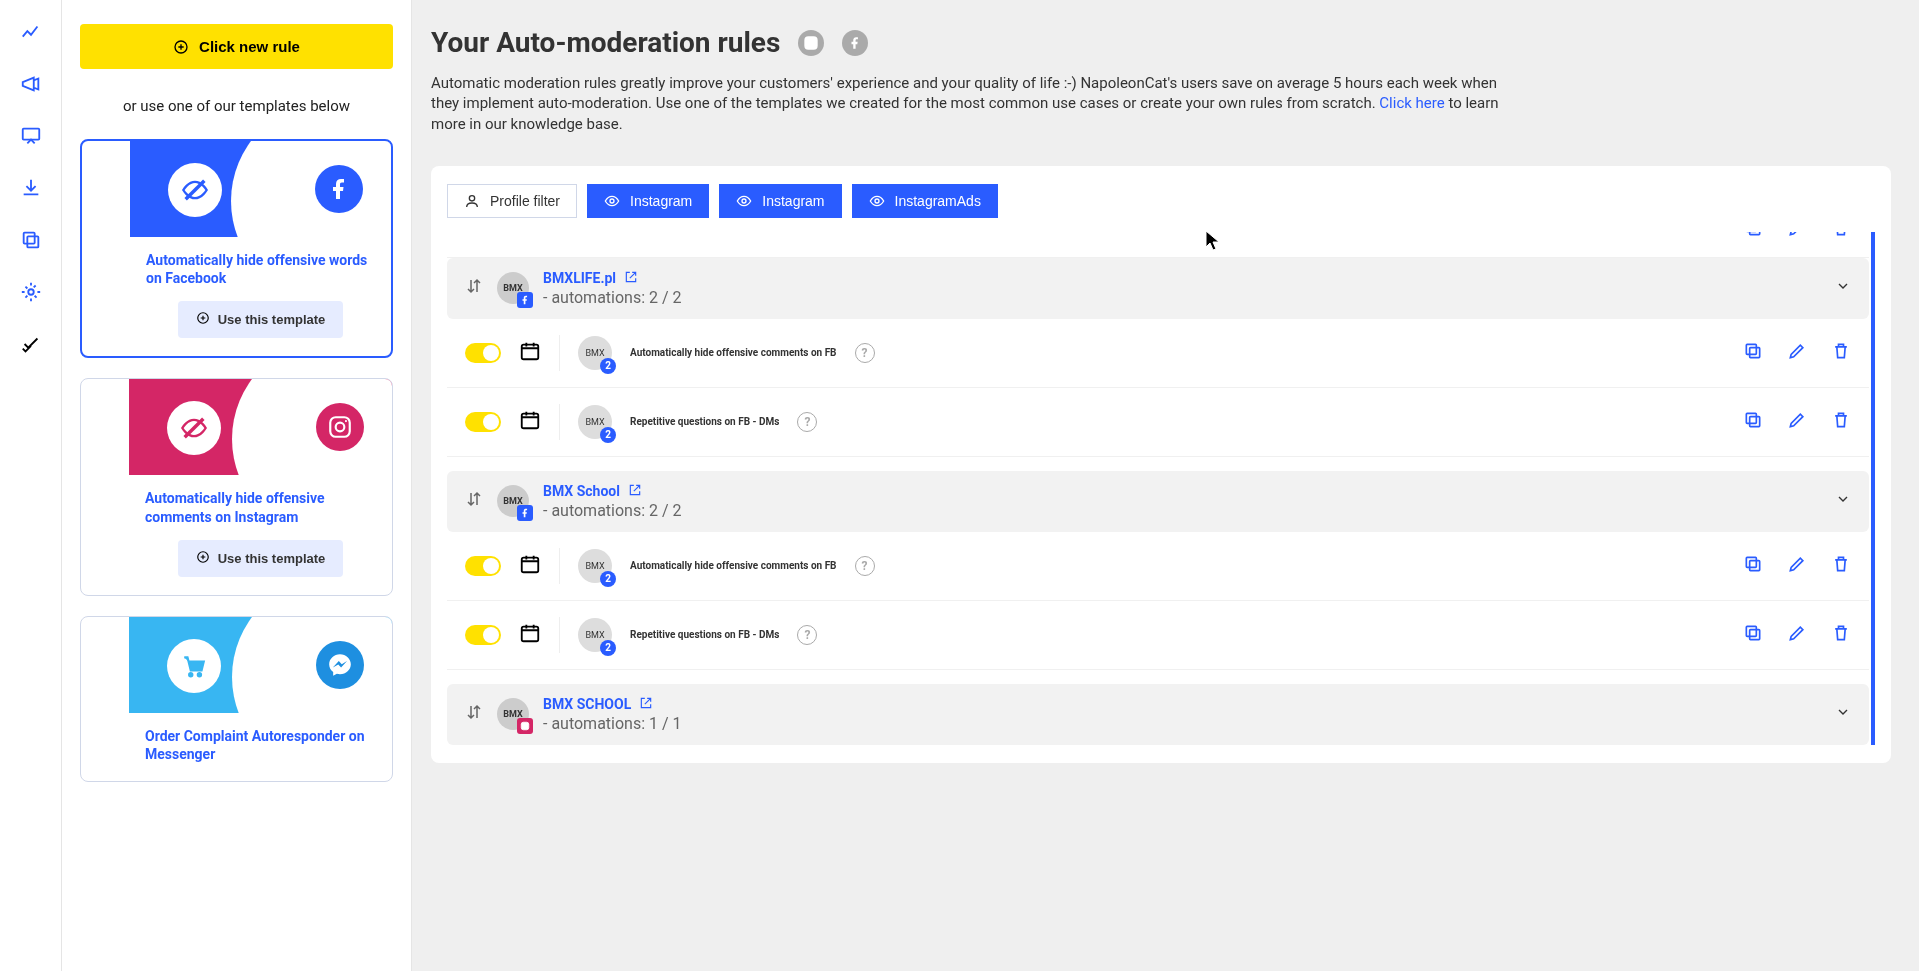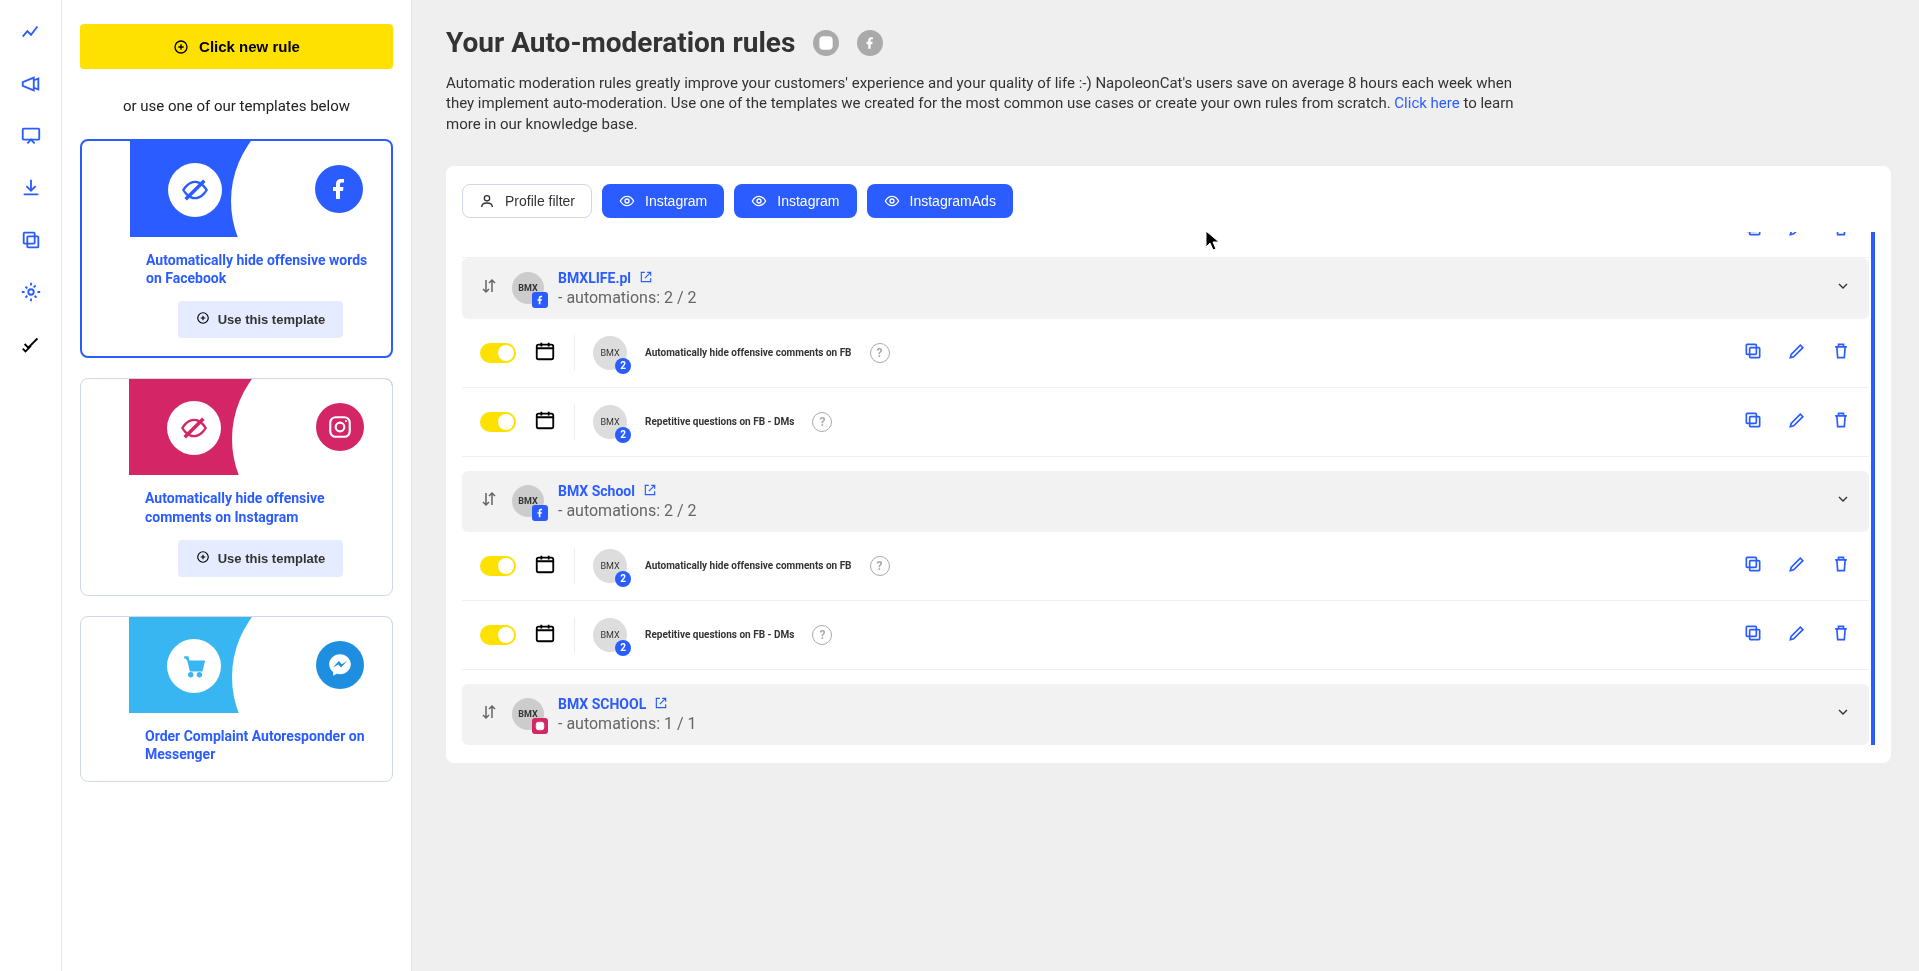--- a/index.html
+++ b/index.html
@@ -33,31 +33,31 @@
 .hero-net svg { fill: #fff; }
 .net-blue { background: #2a5cff; }
 .net-pink { background: #d42666; color: #d42666; }
 .net-pink svg { fill: none; stroke: #fff; stroke-width: 2; }
 .net-cyan { background: #1e8fe0; }
 .tmpl-body { padding: 14px 16px 18px; }
 .tmpl-title { color: #2a5cff; font-weight: 700; font-size: 14px; line-height: 1.3; }
 .use-btn { margin-top: 14px; background: #e6ecff; border: none; border-radius: 4px; padding: 10px 18px; font-size: 13px; font-weight: 600; color: #333; display: flex; align-items: center; gap: 8px; cursor: pointer; margin-left: auto; margin-right: auto; }
 
 
-.main { flex: 1; padding: 26px 28px 0 34px; overflow-y: auto; }
+.main { flex: 1; padding: 26px 28px 0 19px; overflow-y: auto; }
 .page-title-row { display: flex; align-items: center; gap: 18px; }
 .page-title { font-size: 28px; font-weight: 700; }
 .title-icon { width: 26px; height: 26px; border-radius: 50%; background: #aaa; display: flex; align-items: center; justify-content: center; }
 .title-icon svg { fill: #fff; }
 .intro { font-size: 15px; line-height: 1.35; margin-top: 14px; max-width: 1080px; }
 .intro a { color: #2a5cff; text-decoration: none; }
 
 .panel { background: #fff; border-radius: 8px; margin-top: 32px; padding: 18px 16px; position: relative; }
 .filter-row { display: flex; gap: 10px; margin-bottom: 0; }
-.filter-btn { display: flex; align-items: center; gap: 10px; border-radius: 8px; padding: 8px 16px; font-size: 14px; font-weight: 500; cursor: pointer; border: 1px solid transparent; }
+.filter-btn { display: flex; align-items: center; gap: 10px; border-radius: 0; padding: 8px 16px; font-size: 14px; font-weight: 500; cursor: pointer; border: 1px solid transparent; }
 .filter-btn.outline { background: #fff; border: 1px solid #d0d7e8; color: #333; }
 .filter-btn.solid { background: #2a5cff; color: #fff; }
 .filter-btn svg { stroke: currentColor; fill: none; stroke-width: 2; }
 
 .rules-scroll { margin-top: 14px; border-right: 4px solid #2a5cff; padding-right: 2px; }
 
 .peek-row { height: 26px; position: relative; overflow: hidden; background: #fff; border-bottom: 1px solid #f0f0f0; }
 .peek-row .row-actions { position: absolute; right: 18px; top: -14px; }
 
 .group-header { background: #f2f2f2; border-radius: 6px; padding: 12px 18px; display: flex; align-items: center; gap: 14px; margin-top: 14px; }
@@ -236,21 +236,21 @@
           </svg>
         </div>
       <div class="title-icon">
           <svg width="14" height="14" viewBox="0 0 24 24">
             <path d="M13 22v-8h3l.5-4H13V7.5c0-1.2.3-2 2-2h2V2h-3c-3 0-5 1.8-5 5v3H6v4h3v8h4z"></path>
           </svg>
         </div>
     </div>
 
     <p class="intro">
-      <span>Automatic moderation rules greatly improve your customers' experience and your quality of life :-) NapoleonCat's users save on average 8 hours each week when they implement auto-moderation. Use one of the templates we created for the most common use cases or create your own rules from scratch. </span><a href="#">Click here</a><span> to learn more in our knowledge base.</span>
+      <span>Automatic moderation rules greatly improve your customers' experience and your quality of life :-) NapoleonCat's users save on average 5 hours each week when they implement auto-moderation. Use one of the templates we created for the most common use cases or create your own rules from scratch. </span><a href="#">Click here</a><span> to learn more in our knowledge base.</span>
     </p>
 
     <div class="panel">
       <div class="filter-row">
         <button class="filter-btn outline">
           <svg width="16" height="16" viewBox="0 0 24 24">
               <circle cx="12" cy="8" r="4"></circle>
               <path d="M4 21c0-4 4-6 8-6s8 2 8 6"></path>
             </svg>
           <span>Profile filter</span>

